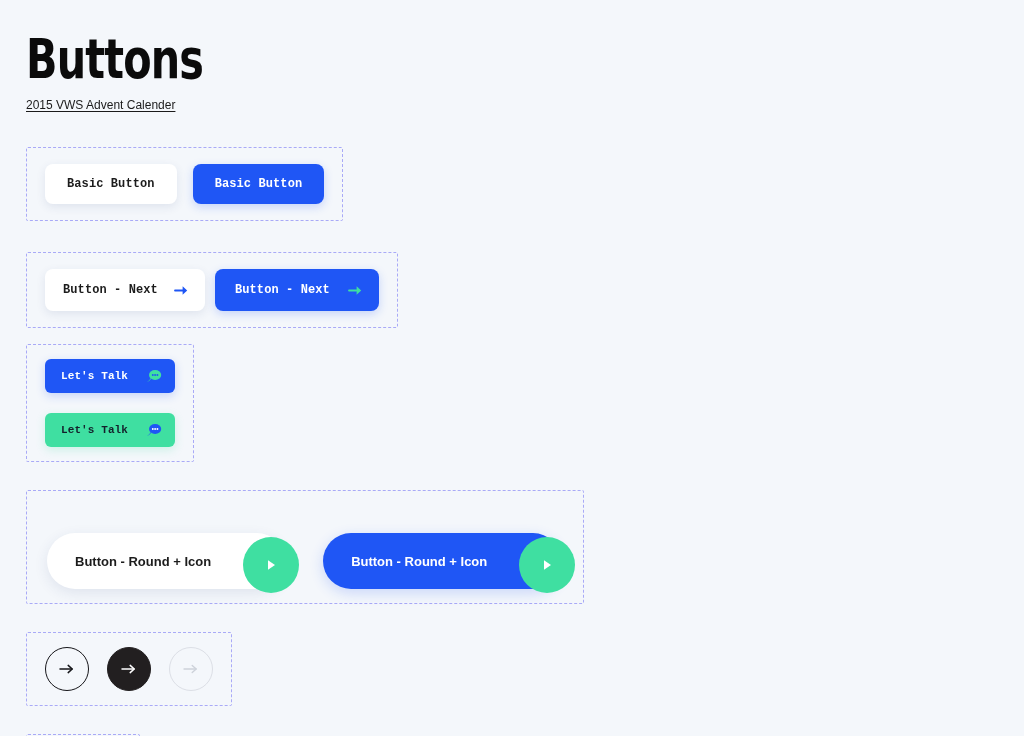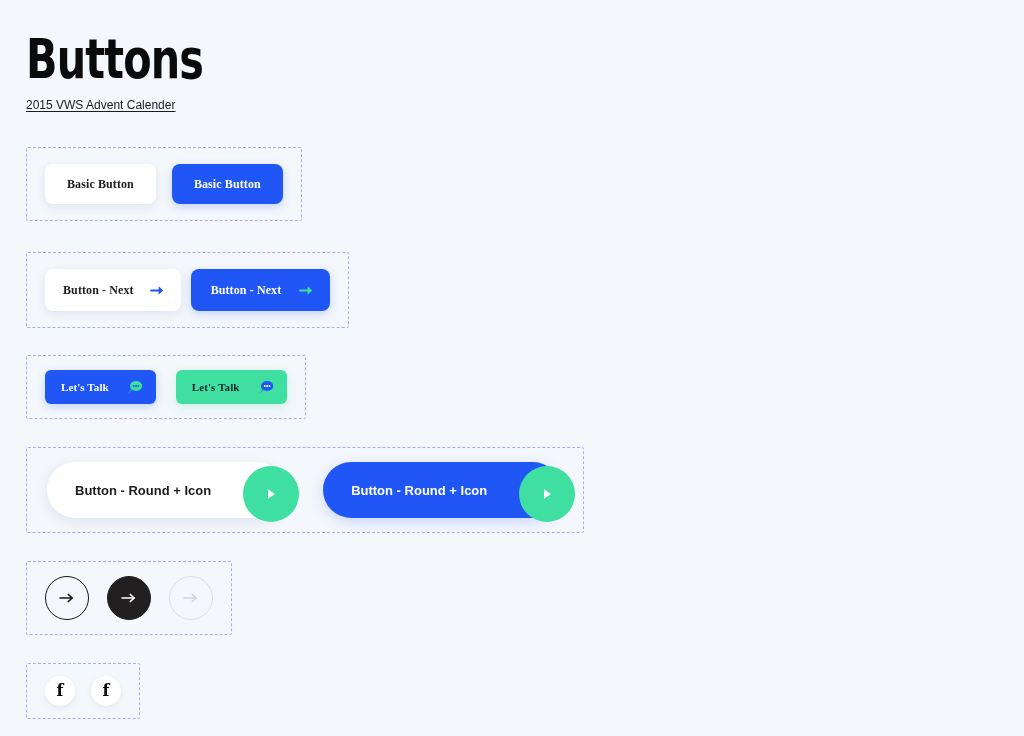--- a/index.html
+++ b/index.html
@@ -58,33 +58,33 @@
     align-items: center;
     border: 1px dashed #a9aaf7;
     border-radius: 2px;
     box-sizing: border-box;
   }
   .group-row {
     display: block;
   }
   .g1 { padding: 16px 18px; gap: 16px; }
   .g2 { margin-top: 31px; padding: 16px 18px; gap: 10px; }
-  .g3 { margin-top: 27px; padding: 14px 18px; gap: 20px; }
+  .g3 { margin-top: 16px; padding: 14px 18px; gap: 20px; flex-direction: column; }
   .g4 { margin-top: 28px; padding: 18px 22px 18px 20px; gap: 38px; }
   .g5 { margin-top: 28px; padding: 14px 18px; gap: 18px; }
   .g6 { margin-top: 28px; padding: 12px 18px; gap: 16px; }
 
   
   .btn {
     display: inline-flex;
     align-items: center;
     justify-content: center;
     box-sizing: border-box;
     border: none;
-    font-family: Liberation Serif, serif;
+    font-family: Liberation Mono, monospace;
     font-size: 12px;
     font-weight: 700;
     letter-spacing: 0.1px;
     cursor: pointer;
     white-space: nowrap;
   }
   .btn-basic {
     height: 40px;
     padding: 0 22px;
     border-radius: 8px;
@@ -130,20 +130,21 @@
     gap: 18px;
     font-size: 11px;
   }
 
   
   .pill-wrap {
     position: relative;
     display: inline-flex;
     align-items: center;
     height: 48px;
+    margin-top: 28px;
   }
   .pill {
     display: inline-flex;
     align-items: center;
     height: 56px;
     padding: 0 74px 0 28px;
     border-radius: 28px;
     font-size: 13px;
     font-weight: 700;
     border: none;

